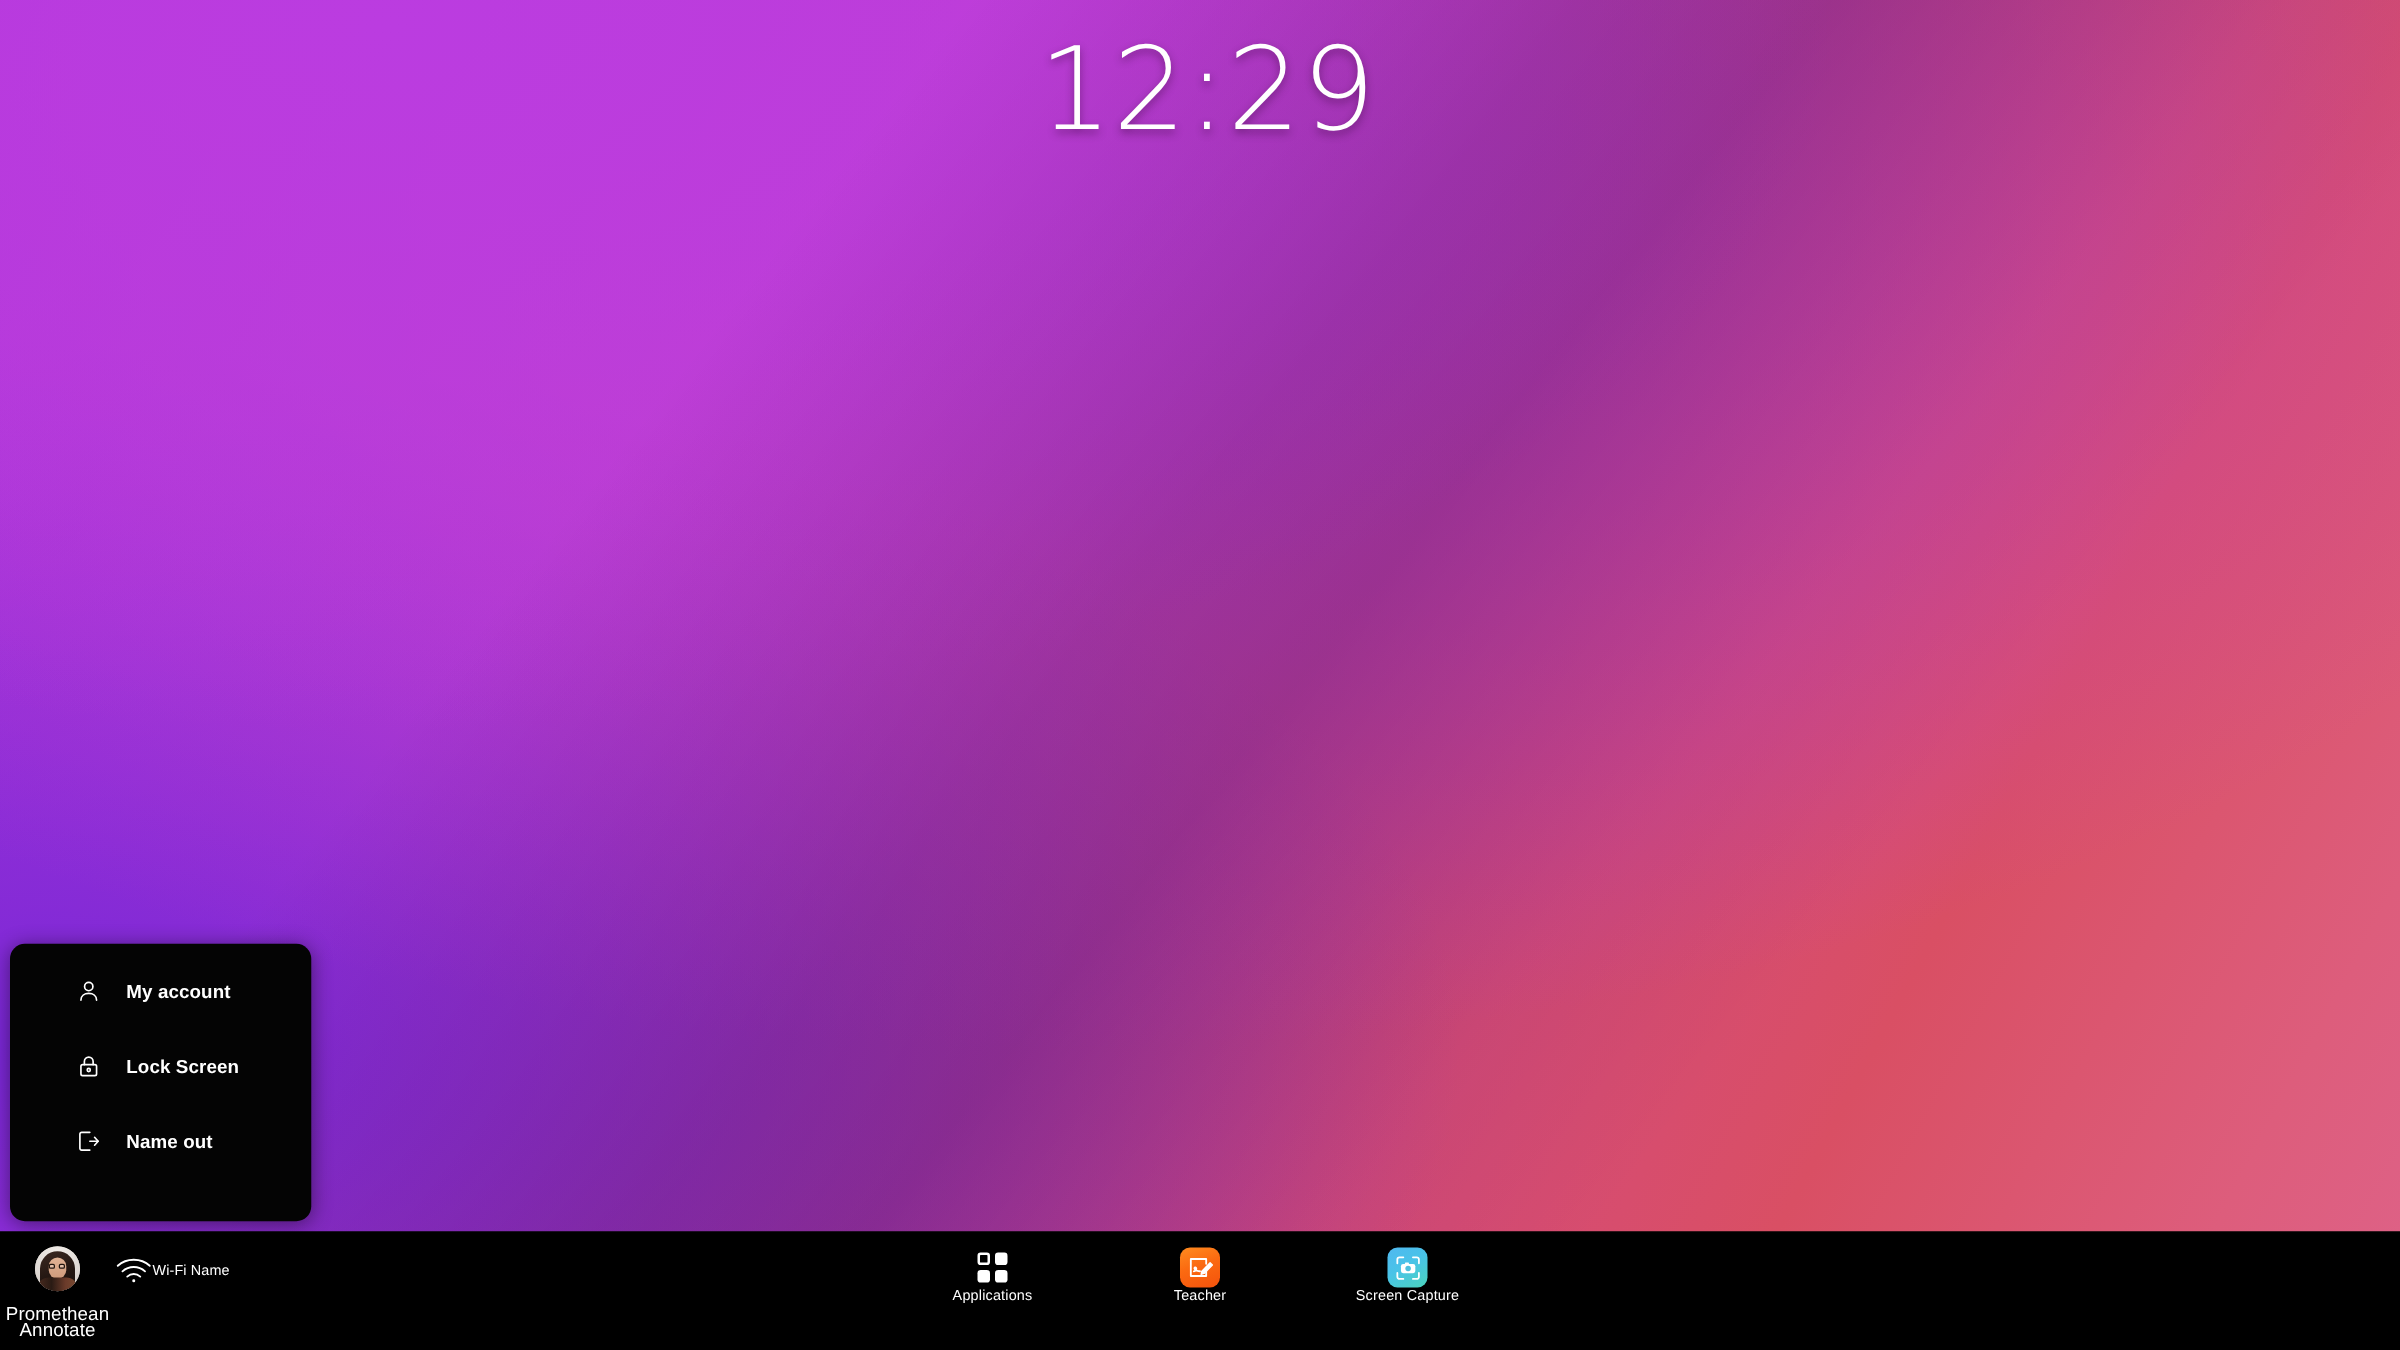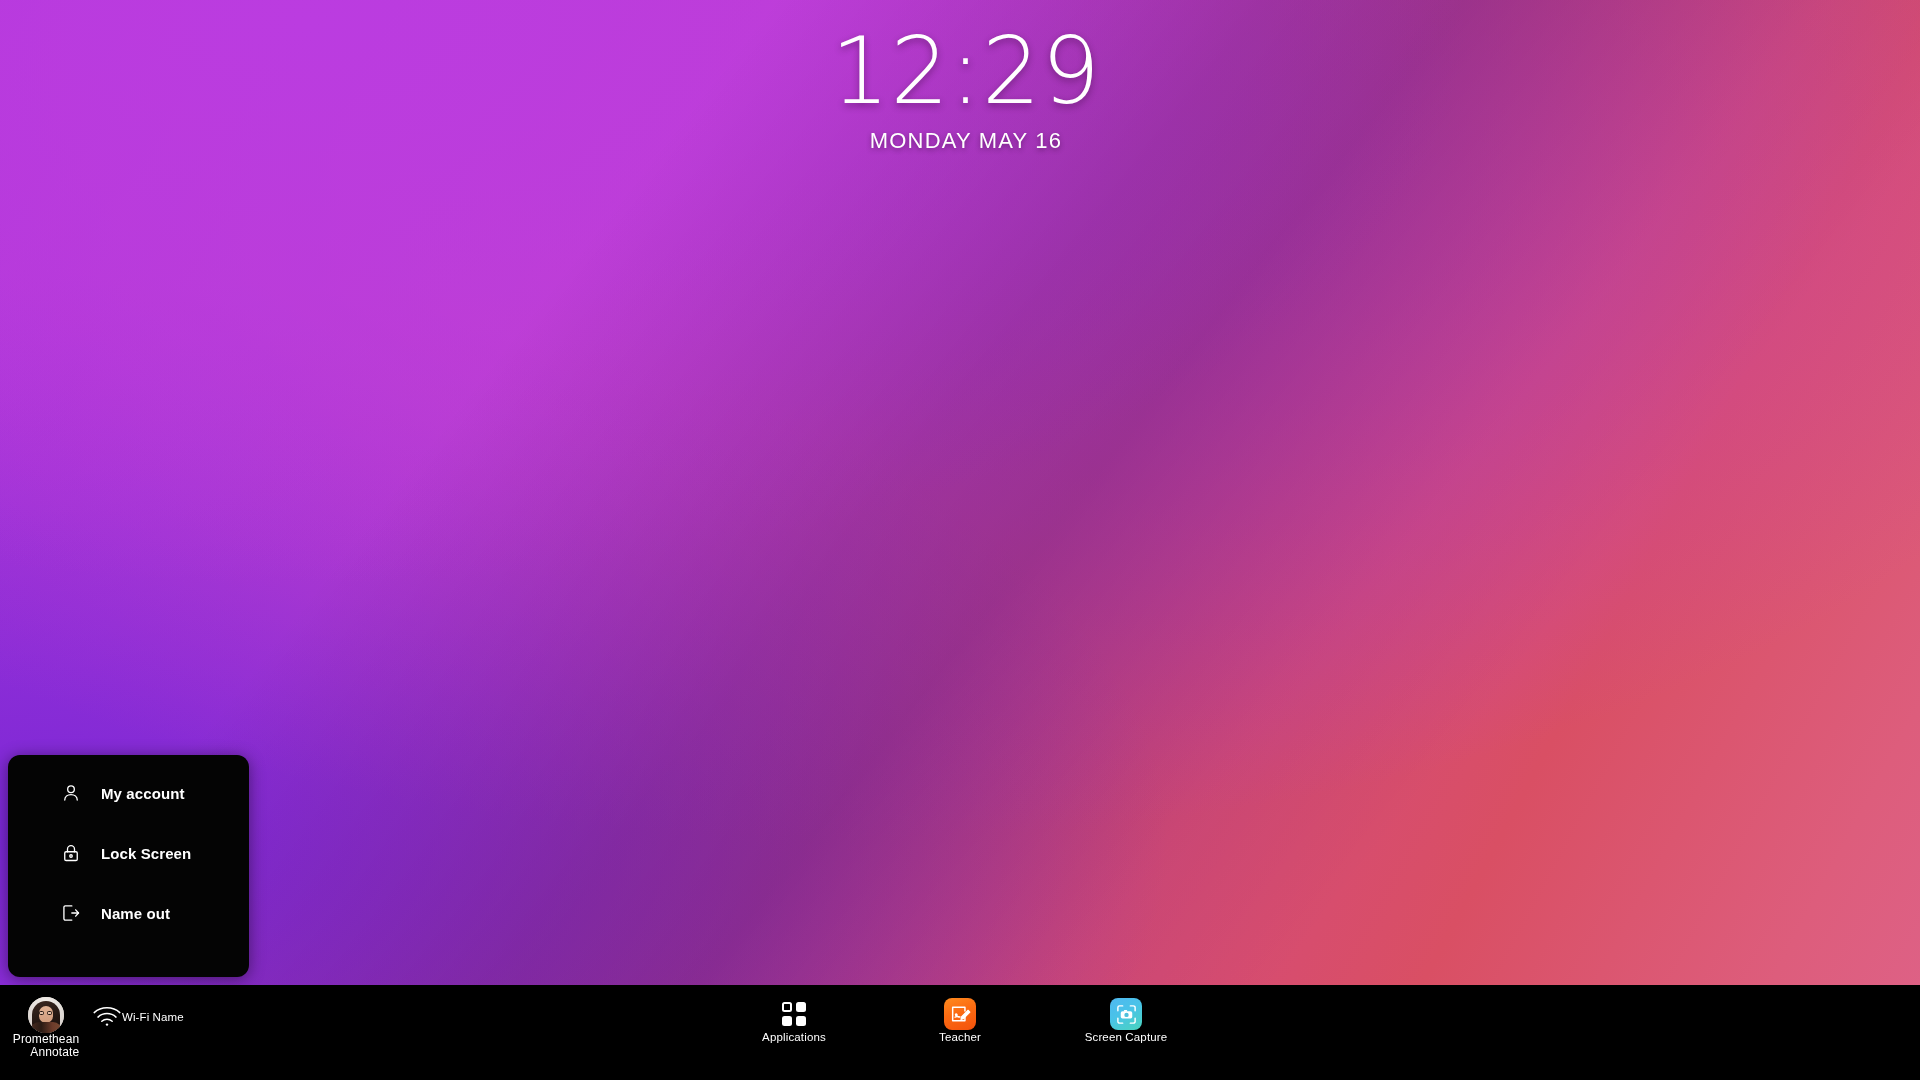--- a/index.html
+++ b/index.html
@@ -163,25 +163,25 @@
   }
   .avatar .av-glass-l { left:11px; }
   .avatar .av-glass-r { left:19px; }
   .avatar .av-body {
     position:absolute;
     left:2px; bottom:0; width:32px; height:11px;
     border-radius:9px 9px 0 0;
     background:linear-gradient(90deg,#4a2b1f 0%,#2a1b14 35%,#6b3b2a 70%,#7a4b32 100%);
   }
   .tb-user .tb-caption {
-    margin-top:0;
-    color:#ffffff;
-    font-size:12px;
+    margin-top:12px;
+    color:#ffffff;
+    font-size:15px;
     line-height:13px;
-    text-align:right;
+    text-align:center;
     letter-spacing:0.1px;
   }
   .tb-wifi {
     width:95px;
     padding-top:14px;
     display:flex;
     flex-direction:row;
     align-items:center;
     cursor:pointer;
   }
@@ -258,21 +258,20 @@
 </style>
 </head>
 <body>
 
 <div id="screen">
 
   <div class="wallpaper"></div>
 
   <div class="clock-area">
     <div class="clock-time">12:29</div>
-    <div class="clock-date">MONDAY MAY 16</div>
   </div>
 
   <div class="context-menu">
 
     <div class="menu-item">
       <span class="mi-icon">
         <svg width="20" height="20" viewBox="0 0 24 24" fill="none" stroke="#ffffff" stroke-width="1.6" stroke-linecap="round" stroke-linejoin="round">
           <circle cx="12" cy="7.5" r="4"></circle>
           <path d="M4.5 20.5c0-4.2 3.4-6.5 7.5-6.5s7.5 2.3 7.5 6.5"></path>
         </svg>

